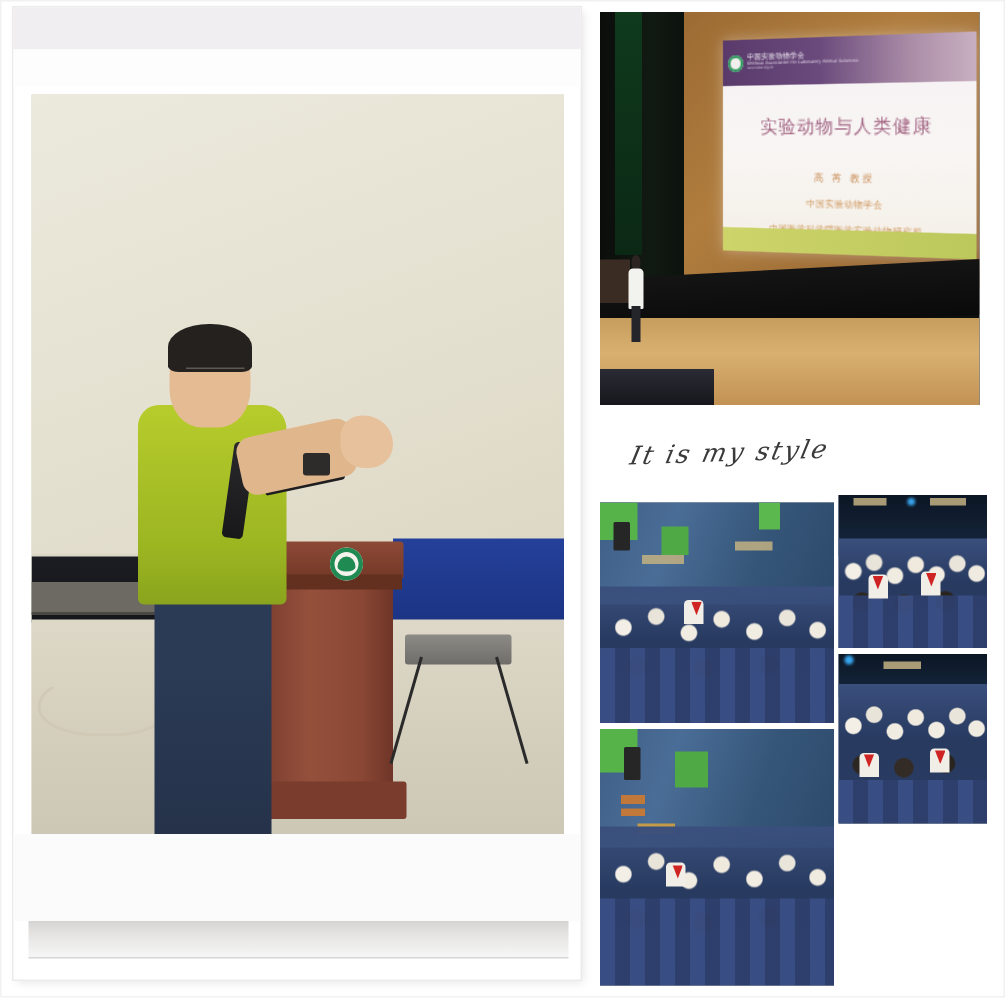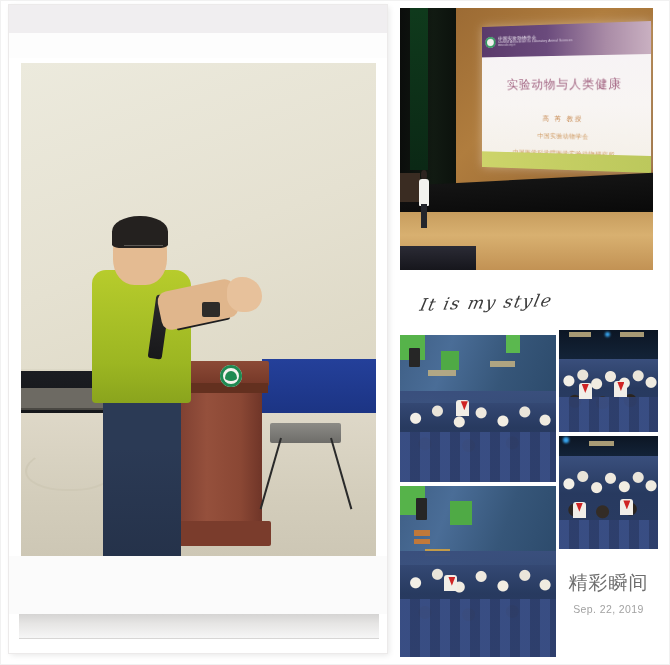--- a/index.html
+++ b/index.html
@@ -561,22 +561,18 @@
         <div class="aud-blue-light" style="left:4%;top:1%;"></div>
         <div class="aud-panel" style="left:30%;top:4%;width:26%;height:5%;"></div>
         <div class="aud-crowd" style="height:82%;"></div>
         <div class="aud-seats" style="height:26%;"></div>
         <div class="aud-white-uniform" style="left:14%;top:58%;"></div>
         <div class="aud-red-scarf" style="left:17%;top:59%;"></div>
         <div class="aud-white-uniform" style="left:62%;top:56%;"></div>
         <div class="aud-red-scarf" style="left:65%;top:57%;"></div>
       </div>
 
-      <div class="caption-block">
-        <div class="caption-title">精彩瞬间</div>
-        <div class="caption-date">Sep. 22, 2019</div>
-      </div>
 
     </div>
   </div>
 
   <div class="outer-border"></div>
 </div>
 
 </body></html>

